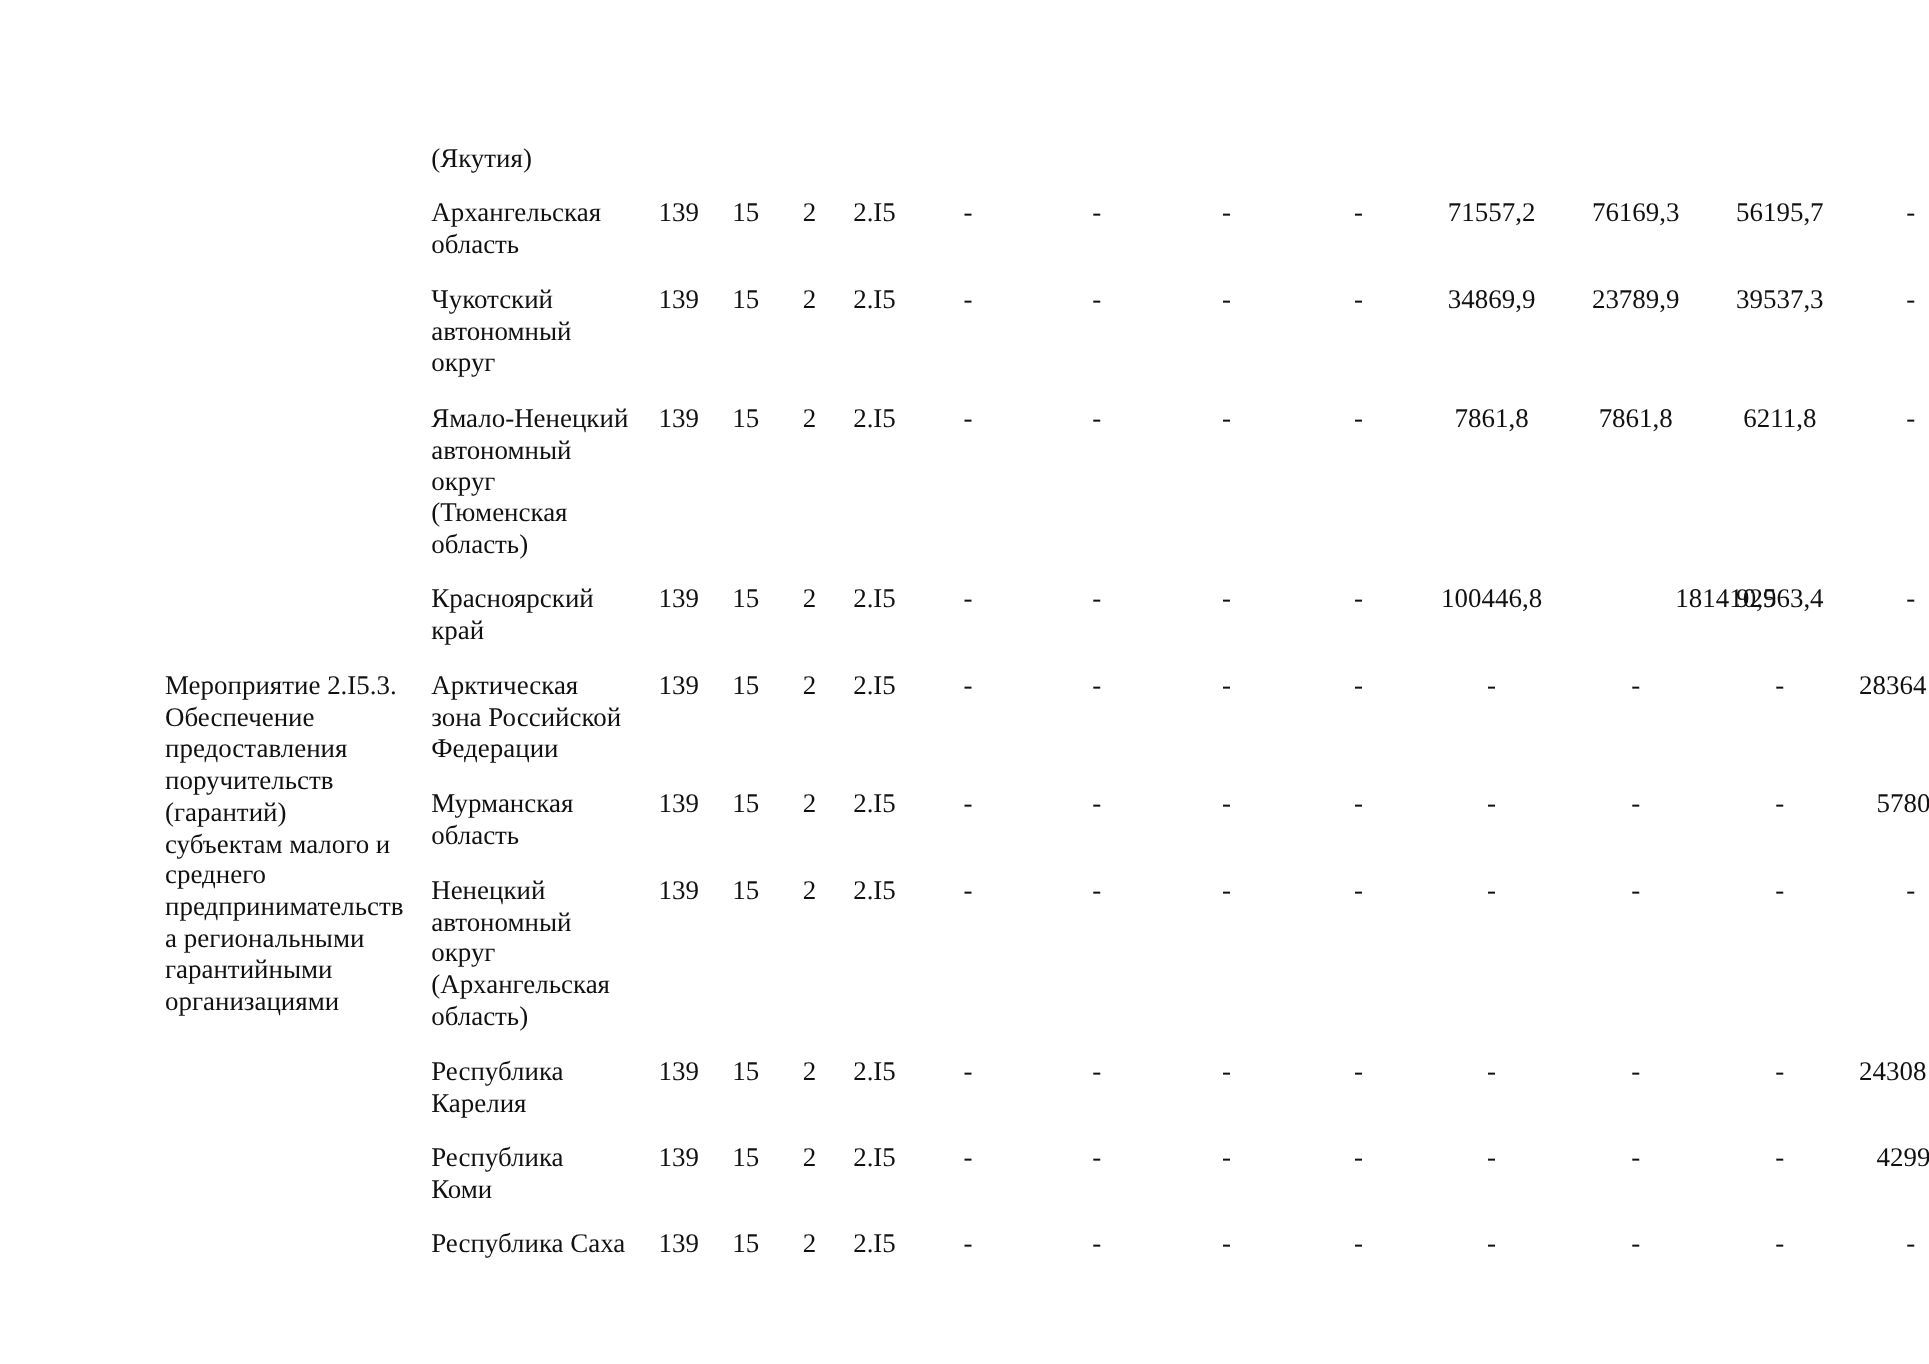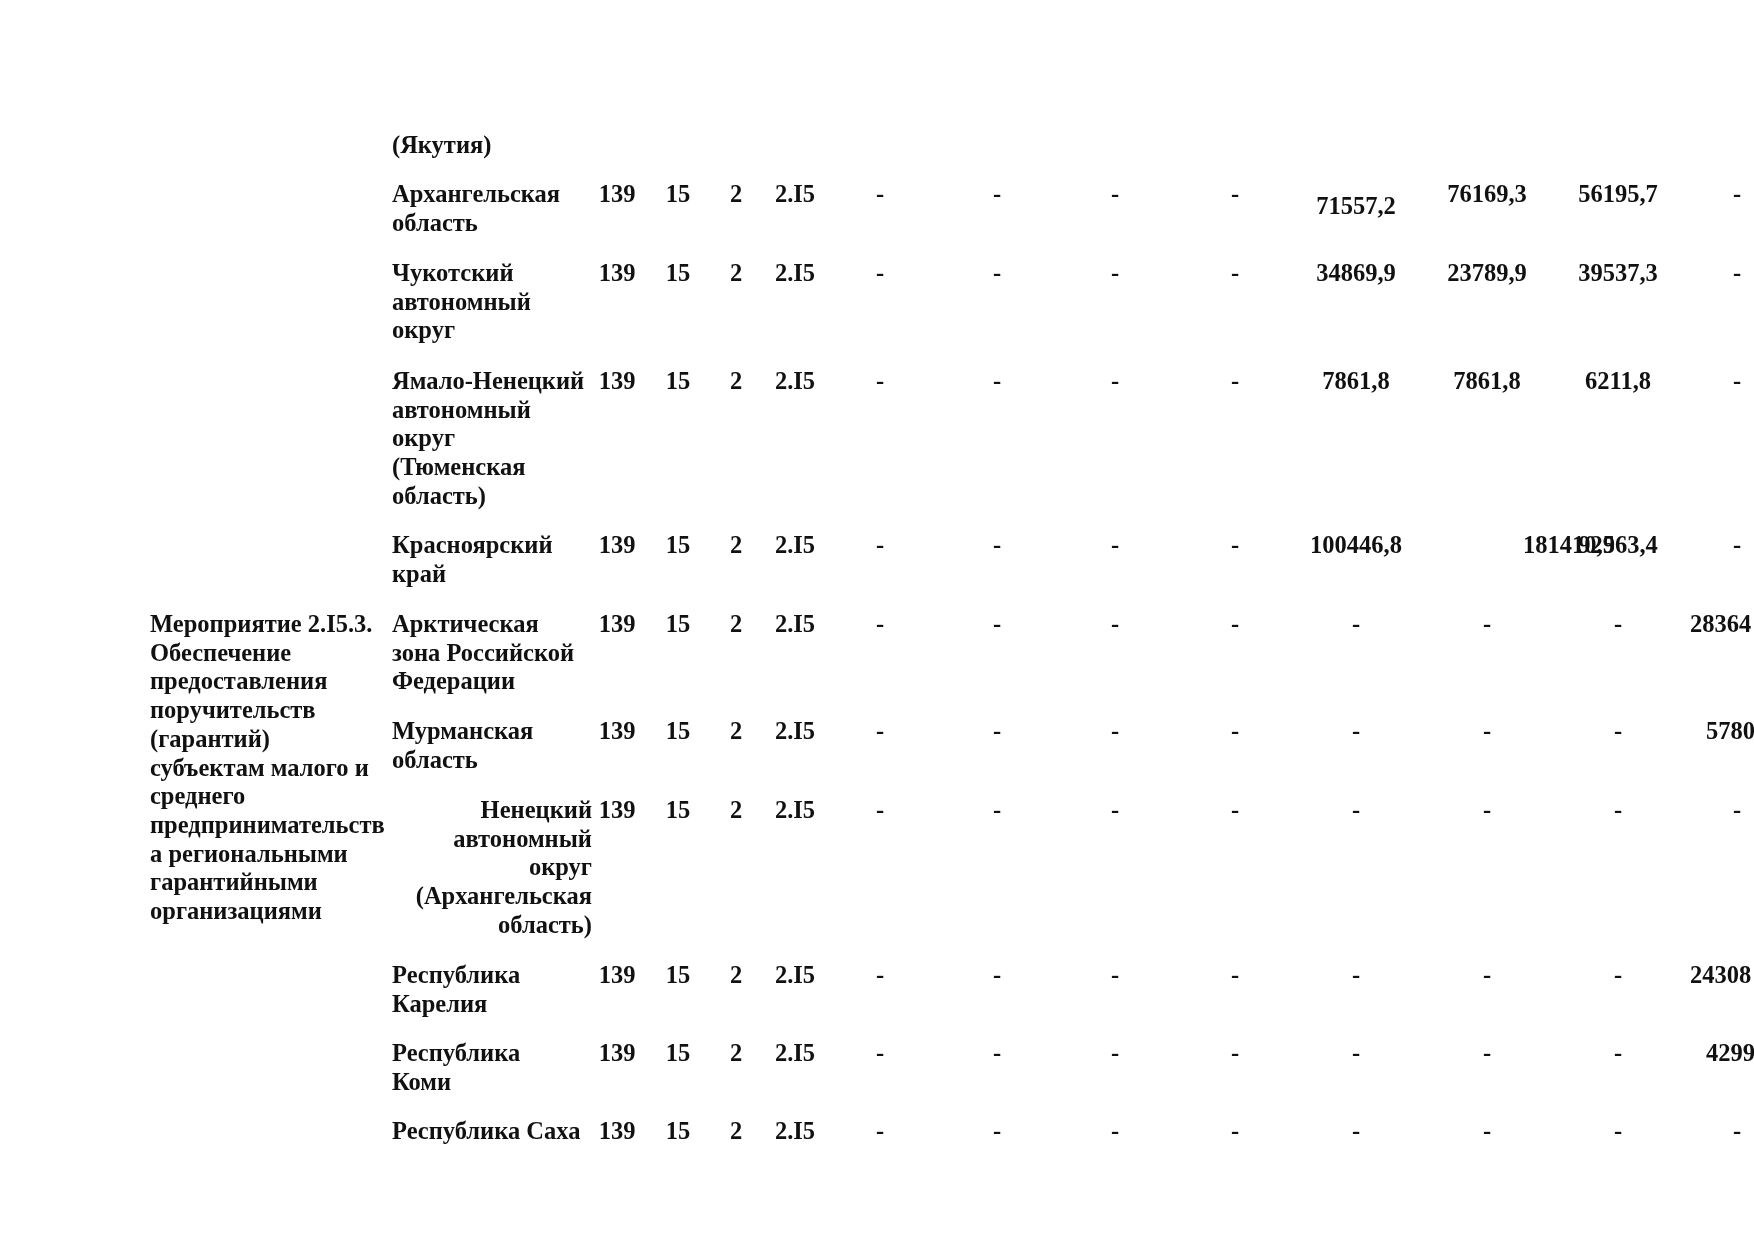--- a/index.html
+++ b/index.html
@@ -1,21 +1,21 @@
 <!DOCTYPE html>
 <html><head>
   <meta charset="utf-8">
   <style>
     html, body { margin: 0; padding: 0; background: #ffffff; }
     body {
       width: 1754px; height: 1240px; position: relative; overflow: hidden;
       font-family: "Liberation Serif", "DejaVu Serif", serif;
       font-size: 24.5px; line-height: 28.7px; color: #111111;
     }
-    .page { position: absolute; left: 0; top: 0; width: 1754px; height: 1240px; overflow: hidden; font-weight: bold; }
+    .page { position: absolute; left: 0; top: 0; width: 1754px; height: 1240px; overflow: hidden; }
     .cell { position: absolute; white-space: nowrap; }
     .measure { position: absolute; left: 150px; width: 230px; white-space: pre-line; }
     .region { position: absolute; left: 392px; width: 200px; white-space: pre-line; }
     .c { text-align: center; transform: translateX(-50%); }
     .last { position: absolute; left: 1690px; white-space: nowrap; }
   </style>
 </head>
 <body>
 
 <div class="page" id="page">
@@ -35,21 +35,21 @@
       <div class="region" style="top: 180px;">Архангельская
 область</div>
       <div class="cell c" style="left: 617px; top: 180px;">139</div>
       <div class="cell c" style="left: 678px; top: 180px;">15</div>
       <div class="cell c" style="left: 736px; top: 180px;">2</div>
       <div class="cell c" style="left: 795px; top: 180px;">2.I5</div>
       <div class="cell c" style="left: 880px; top: 180px;">-</div>
       <div class="cell c" style="left: 997px; top: 180px;">-</div>
       <div class="cell c" style="left: 1115px; top: 180px;">-</div>
       <div class="cell c" style="left: 1235px; top: 180px;">-</div>
-      <div class="cell c" style="left: 1356px; top: 192px;">71557,2</div>
+      <div class="cell c" style="left: 1356px; top: 180px;">71557,2</div>
       <div class="cell c" style="left: 1487px; top: 180px;">76169,3</div>
       <div class="cell c" style="left: 1618px; top: 180px;">56195,7</div>
       <div class="cell c" style="left: 1737px; top: 180px;">-</div>
       <div class="region" style="top: 259px;">Чукотский
 автономный
 округ</div>
       <div class="cell c" style="left: 617px; top: 259px;">139</div>
       <div class="cell c" style="left: 678px; top: 259px;">15</div>
       <div class="cell c" style="left: 736px; top: 259px;">2</div>
       <div class="cell c" style="left: 795px; top: 259px;">2.I5</div>
@@ -114,21 +114,21 @@
       <div class="cell c" style="left: 736px; top: 717px;">2</div>
       <div class="cell c" style="left: 795px; top: 717px;">2.I5</div>
       <div class="cell c" style="left: 880px; top: 717px;">-</div>
       <div class="cell c" style="left: 997px; top: 717px;">-</div>
       <div class="cell c" style="left: 1115px; top: 717px;">-</div>
       <div class="cell c" style="left: 1235px; top: 717px;">-</div>
       <div class="cell c" style="left: 1356px; top: 717px;">-</div>
       <div class="cell c" style="left: 1487px; top: 717px;">-</div>
       <div class="cell c" style="left: 1618px; top: 717px;">-</div>
       <div class="last" style="left: 1706px; top: 717px;">5780</div>
-      <div class="region" style="top: 796px; text-align: right;">Ненецкий
+      <div class="region" style="top: 796px;">Ненецкий
 автономный
 округ
 (Архангельская
 область)</div>
       <div class="cell c" style="left: 617px; top: 796px;">139</div>
       <div class="cell c" style="left: 678px; top: 796px;">15</div>
       <div class="cell c" style="left: 736px; top: 796px;">2</div>
       <div class="cell c" style="left: 795px; top: 796px;">2.I5</div>
       <div class="cell c" style="left: 880px; top: 796px;">-</div>
       <div class="cell c" style="left: 997px; top: 796px;">-</div>

